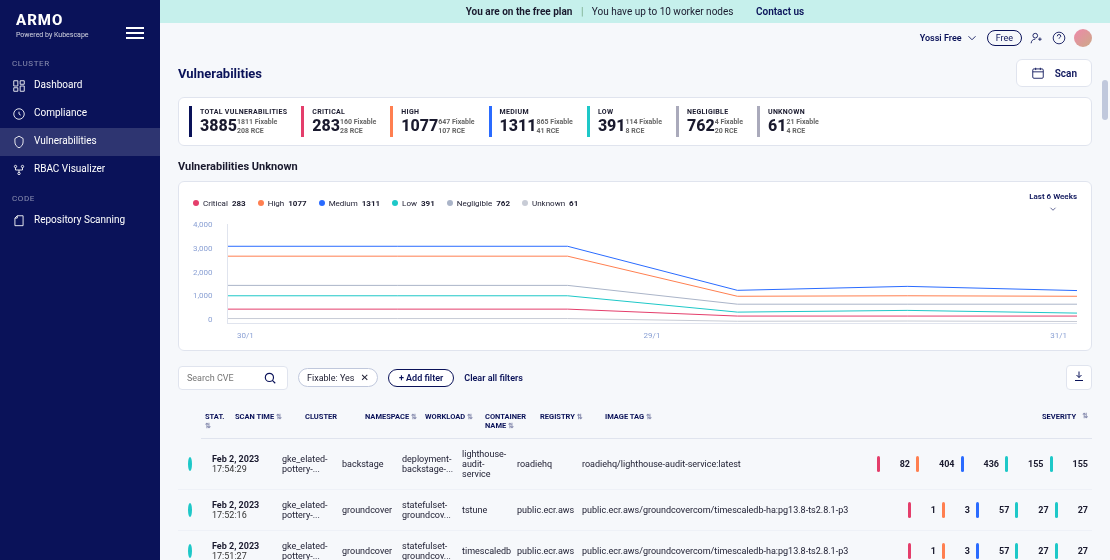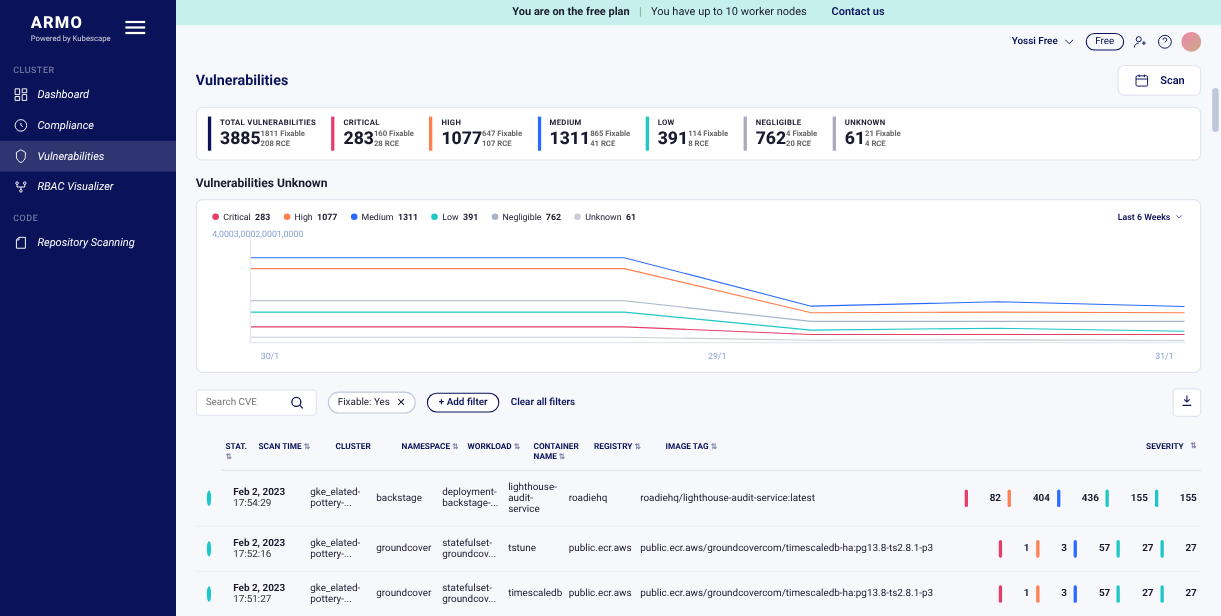--- a/index.html
+++ b/index.html
@@ -1,27 +1,27 @@
 <!DOCTYPE html>
 <html><head>
 <meta charset="utf-8">
 <style>
   * { box-sizing: border-box; margin: 0; padding: 0; font-family: -apple-system, BlinkMacSystemFont, "Segoe UI", Roboto, sans-serif; }
   body { background: #f6f8fb; color: #1a1a2e; overflow-x: hidden; }
   .app { display: flex; height: 560px; width: 1110px; }
 
   
   .sidebar { width: 160px; background: #0a1259; color: #fff; display: flex; flex-direction: column; padding-top: 0; }
-  .sidebar-header { display: flex; align-items: center; justify-content: space-between; padding: 10px 28px; }
+  .sidebar-header { display: flex; align-items: flex-end; justify-content: space-between; padding: 10px 16px; }
   .logo { font-weight: 800; letter-spacing: 1px; font-size: 15px; }
   .logo-sub { font-size: 7px; opacity: .8; display:block; margin-top:2px;}
   .hamburger { width: 18px; height: 12px; display: flex; flex-direction: column; justify-content: space-between; cursor: pointer;}
   .hamburger span { display:block; height:2px; background:#fff; }
   .section-label { font-size: 8px; opacity: .5; letter-spacing: .6px; padding: 10px 12px 4px; }
-  .nav-item { display: flex; align-items: center; gap: 8px; padding: 7px 12px; font-size: 10px; cursor:pointer;font-style:italic; }
+  .nav-item { display: flex; gap: 8px; padding: 7px 12px; font-size: 10px; cursor:pointer; }
   .nav-item.active { background: rgba(255,255,255,.15); }
   .nav-icon { width: 14px; height: 14px; display:inline-flex; align-items:center; justify-content:center;}
   .nav-icon svg { width:14px; height:14px; stroke:#fff; fill:none; stroke-width:1.5;}
 
   
   .main { flex: 1; display: flex; flex-direction: column; overflow-y:auto; overflow-x:hidden; position:relative;}
   .banner { background: #c6f0ec; font-size: 10px; padding: 6px 0; text-align:center; color:#1a1a2e; }
   .banner .sep { margin: 0 6px; color:#7a8;}
   .banner a { color:#0a1259; font-weight:600; text-decoration:none; margin-left:8px;padding-left:12px;}
   .topbar { display:flex; justify-content:flex-end; align-items:center; gap:8px; padding: 6px 18px;}
@@ -45,23 +45,23 @@
   .sc-sub { font-size:7px; line-height:1.2; color:#666;font-weight:bold;}
   .c-total{border-color:#0a1259;} .c-crit{border-color:#e43e6b;} .c-high{border-color:#ff7f50;} .c-med{border-color:#2a6bff;} .c-low{border-color:#1ec8c8;} .c-neg{border-color:#aab;} .c-unk{border-color:#aab;}
 
   
   .section-title { font-size:11px; font-weight:700; margin:14px 0 8px;}
   .chart-box { background:#fff; border:1px solid #e0e4ee; border-radius:6px; padding:10px 14px;}
   .legend-row { display:flex; justify-content:space-between; align-items:center; font-size:8px;}
   .legend { display:flex; gap:12px;}
   .legend-item { display:flex; align-items:center; gap:4px;}
   .legend-dot { width:6px; height:6px; border-radius:50%;}
-  .range-sel { color:#0a1259; font-weight:600; display:flex; align-items:center; gap:3px;}
+  .range-sel { color:#0a1259; font-weight:600; display:flex; align-items:center; gap:3px;flex-direction:column;}
   .chart-area { position:relative; height:120px; margin-top:6px;}
-  .y-axis { position:absolute; left:0; top:0; bottom:16px; display:flex; justify-content:space-between; font-size:8px; color:#8aa0d4;text-align:right;}
+  .y-axis { position:absolute; left:0; top:0; bottom:16px; display:flex; flex-direction:column; justify-content:space-between; font-size:8px; color:#8aa0d4;text-align:right;}
   .plot { position:absolute; left:34px; right:0; top:4px; bottom:16px; border-left:1px solid #e0e4ee; border-bottom:1px solid #e0e4ee;}
   .plot svg { position:absolute; inset:0; width:100%; height:100%;}
   .x-axis { position:absolute; left:34px; right:0; bottom:0; display:flex; justify-content:space-between; font-size:8px; color:#8aa0d4; padding:0 10px;}
 
   
   .filter-row { display:flex; align-items:center; gap:10px; margin:14px 0;}
   .search-box { display:flex; align-items:center; gap:6px; background:#fff; border:1px solid #e0e4ee; border-radius:4px; padding:4px 8px; width:110px;}
   .search-box input { border:none; outline:none; font-size:9px; width:70px;}
   .search-icon { width:14px; height:14px; stroke:#0a1259; fill:none; stroke-width:2;}
   .chip { background:#fff; border:1px solid #c0c8dc; border-radius:14px; padding:3px 8px; font-size:9px; display:flex; align-items:center; gap:6px;}

